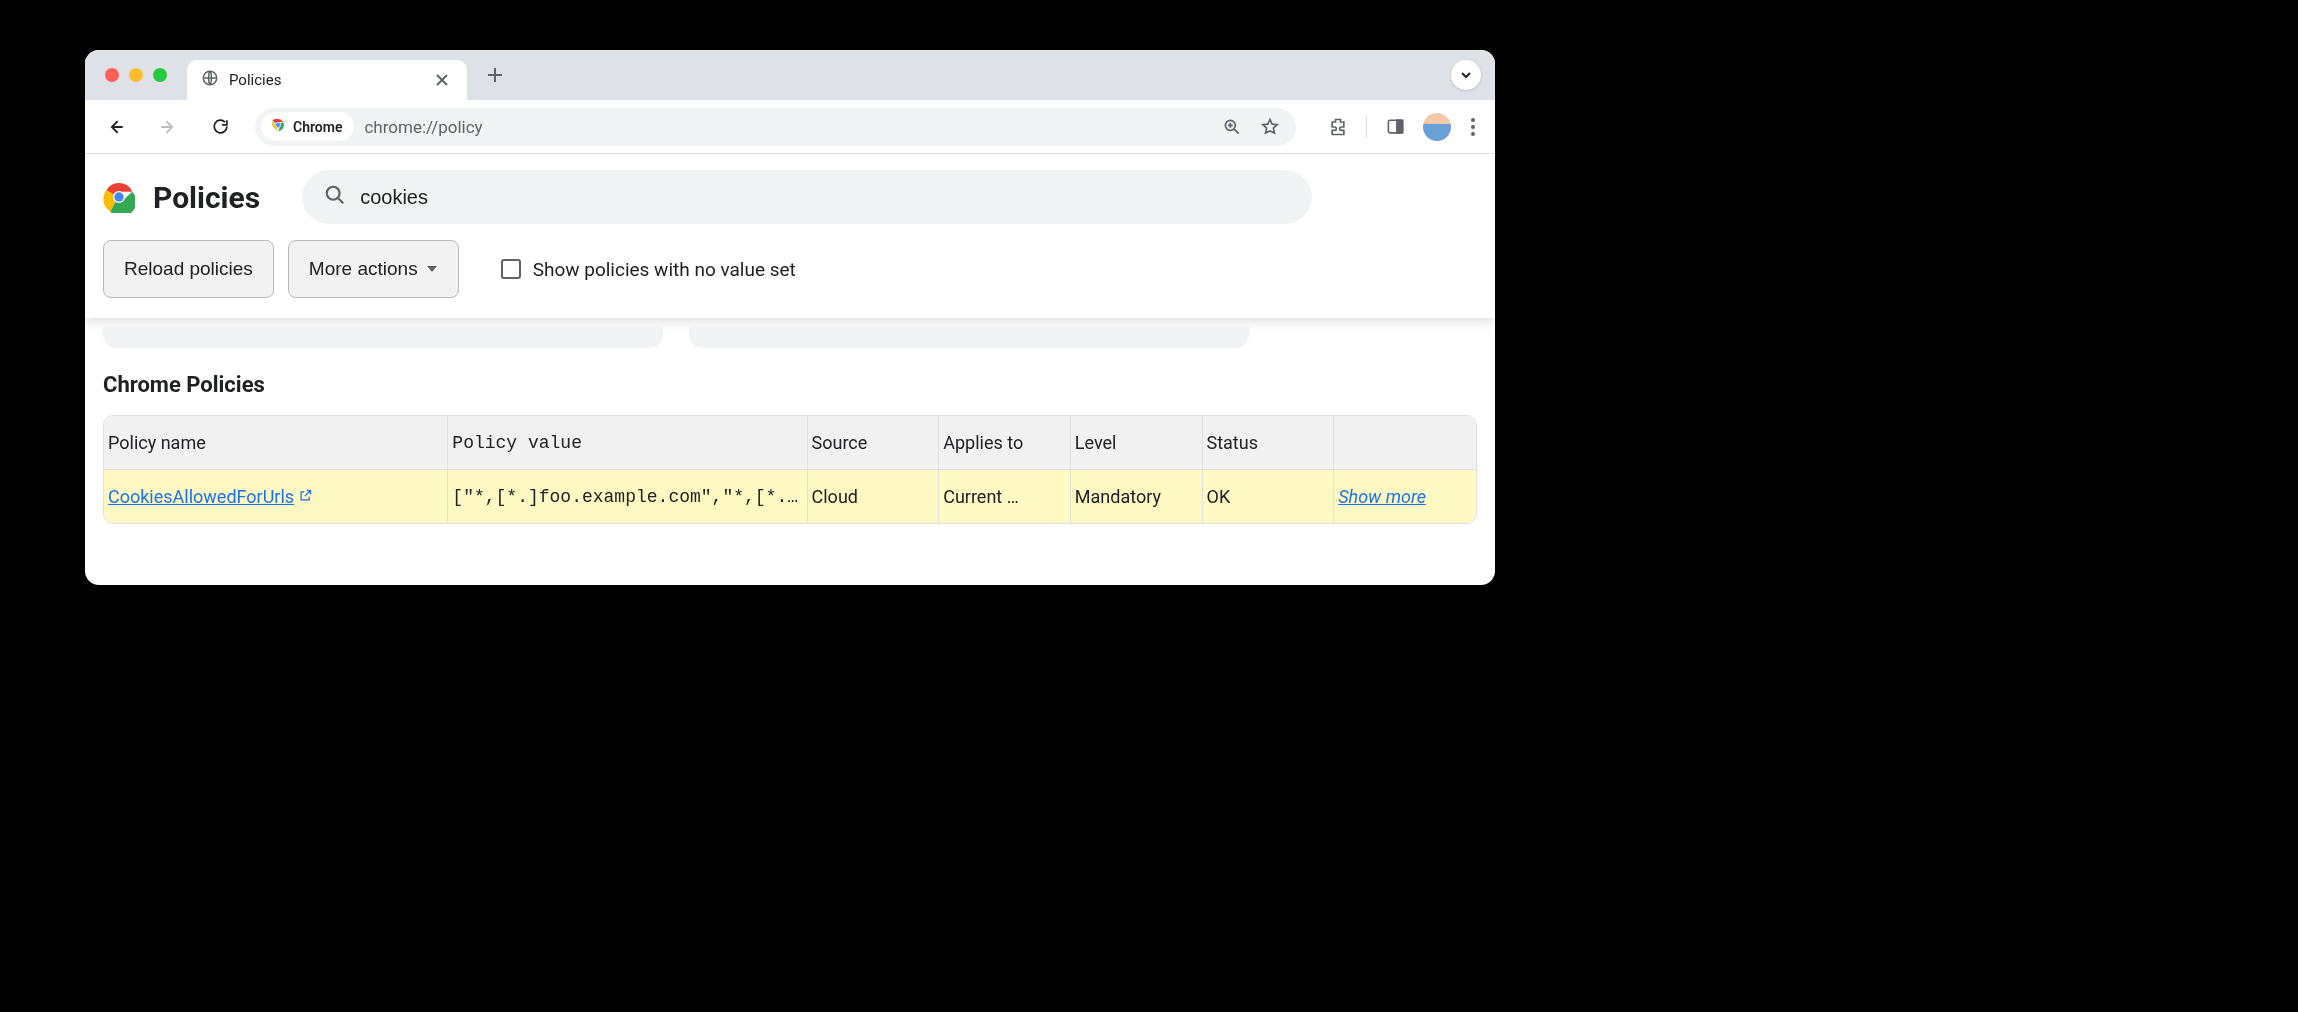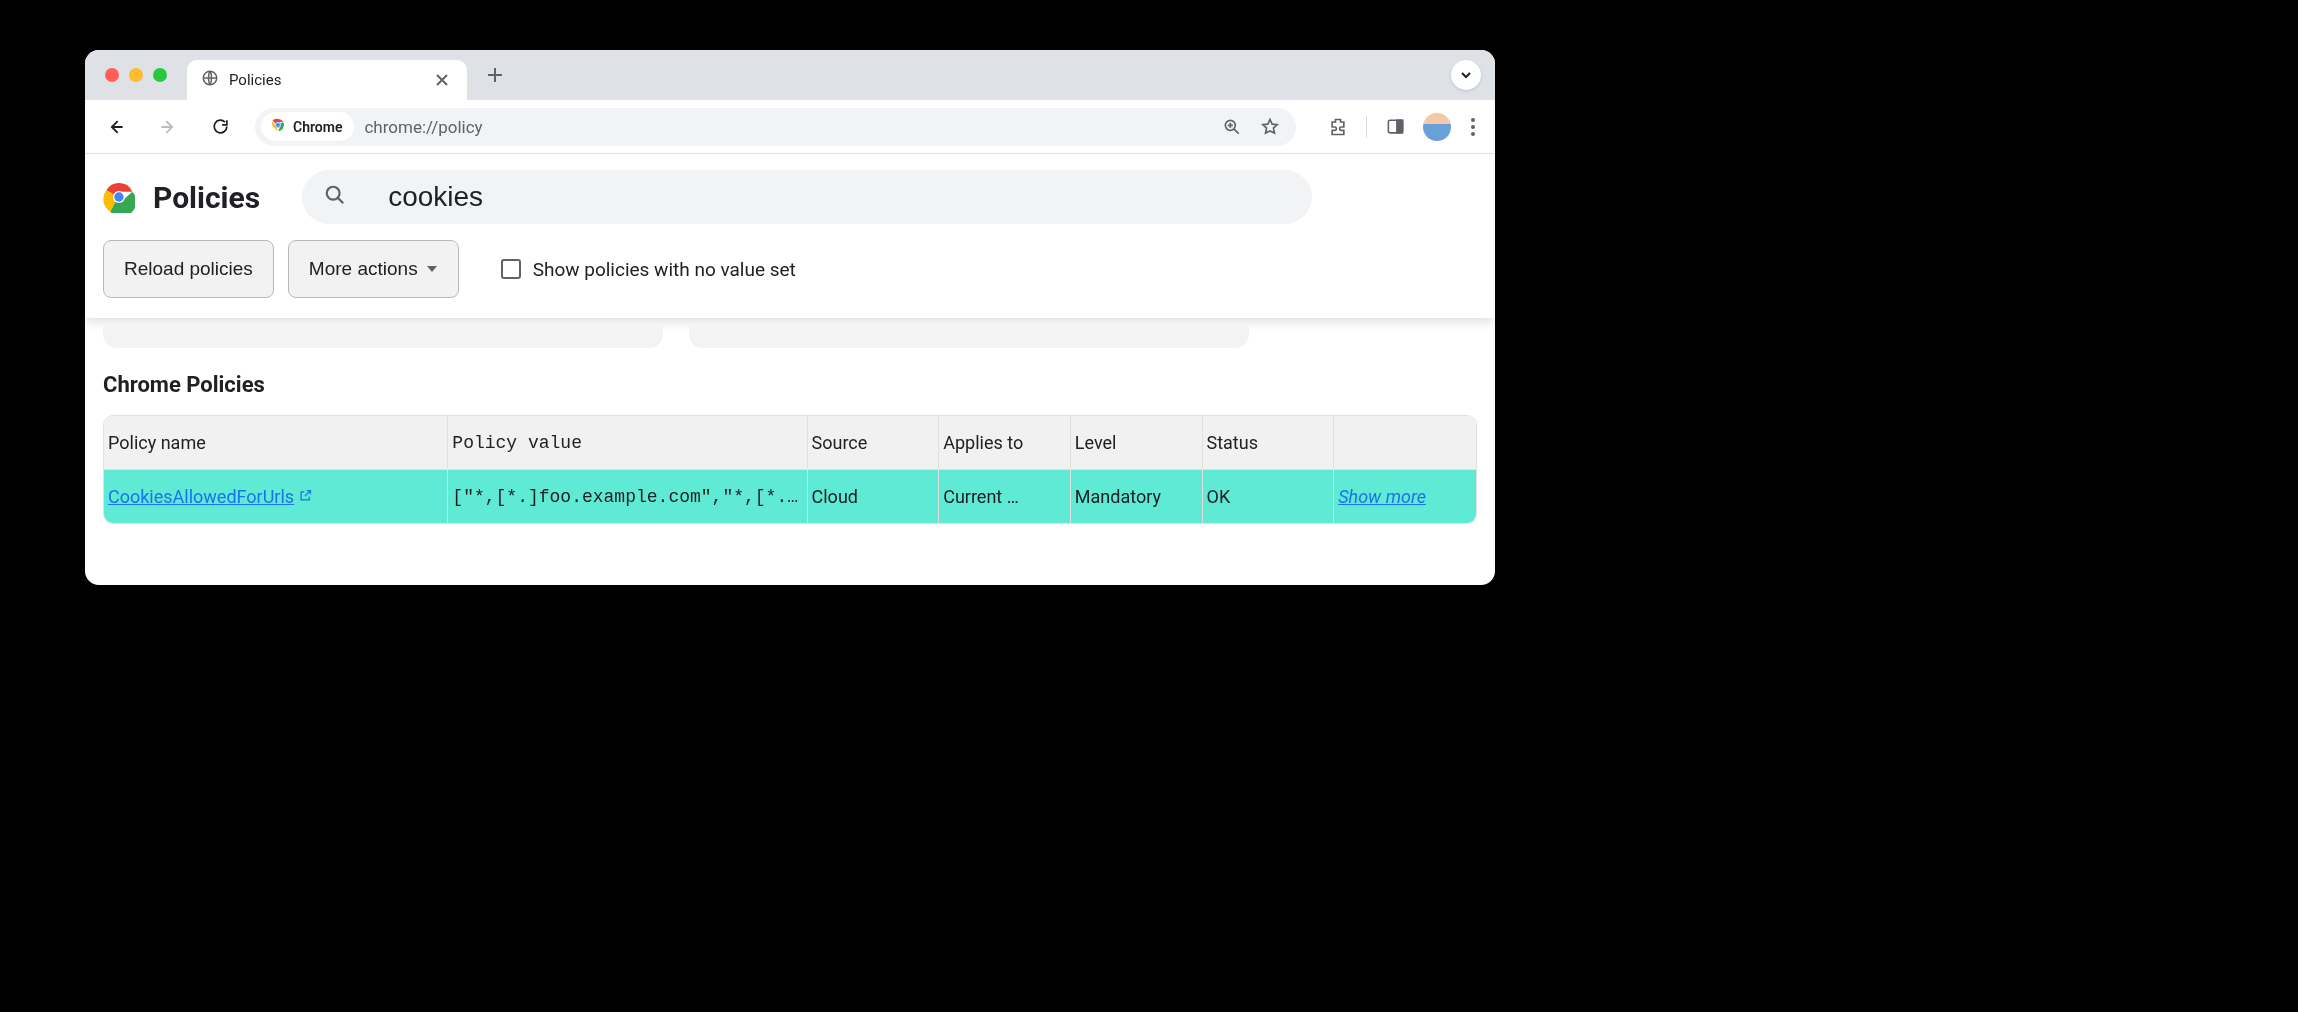--- a/index.html
+++ b/index.html
@@ -188,25 +188,24 @@
     border-radius: 27px;
     display: flex;
     align-items: center;
     padding: 0 22px;
     gap: 14px;
   }
   .search-bar svg { color: #5f6368; }
   .search-input {
     border: none;
     background: transparent;
-    font-size: 28px;
+    font-size: 20px;
     color: #202124;
     outline: none;
     flex: 1;
-    margin-left: 28px;
   }
   .action-row {
     display: flex;
     align-items: center;
     gap: 14px;
     padding: 0 18px;
   }
   .pill-btn {
     display: flex;
     align-items: center;
@@ -273,21 +272,21 @@
     white-space: nowrap;
     overflow: hidden;
     text-overflow: ellipsis;
   }
   .policy-table th {
     background: #f1f1f1;
     font-weight: 400;
     color: #202124;
     border-bottom: 1px solid #e0e0e0;
   }
-  .policy-table td { background: #5eead4; color: #202124; }
+  .policy-table td { background: #fef9c3; color: #202124; }
   .policy-table th:last-child, .policy-table td:last-child { border-right: none; }
   .col-name   { width: 340px; }
   .col-value  { width: 340px; font-family: Liberation Mono, monospace; font-size: 16px; }
   .col-source { width: 130px; }
   .col-applies{ width: 130px; }
   .col-level  { width: 130px; margin-left: 48px; }
   .col-status { width: 130px; }
   .col-action { width: 140px; }
   .policy-link {
     color: #1a73e8;

